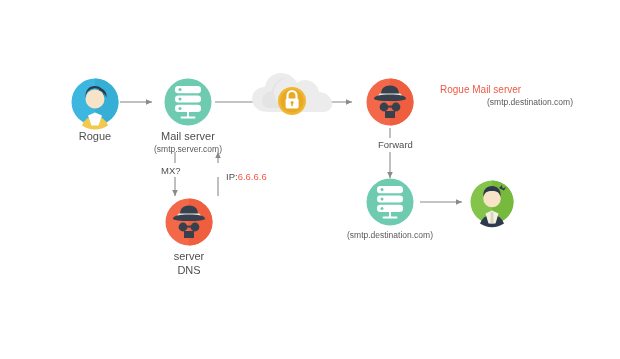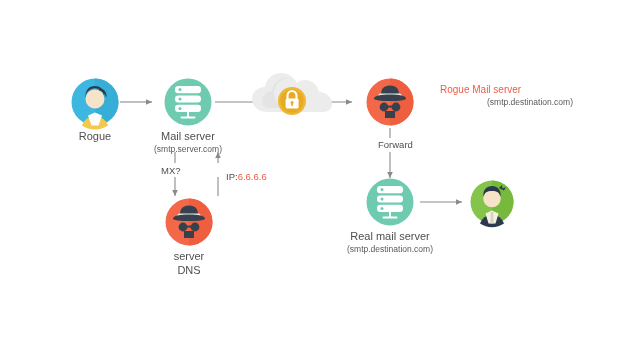--- a/index.html
+++ b/index.html
@@ -205,21 +205,20 @@
   <div class="rogue-title">Rogue Mail server</div>
   <div class="node-sub">(smtp.destination.com)</div>
 </div>
 
 <div class="node-label" style="left:139px; top:250px; width:100px;">
   <div class="node-title">server</div>
   <div class="node-title">DNS</div>
 </div>
 
 <div class="node-label" style="left:320px; top:230px; width:140px;">
-  <div class="node-title">Real mail server</div>
   <div class="node-sub">(smtp.destination.com)</div>
 </div>
 
 <div class="node-label" style="left:452px; top:227px; width:80px;">
 </div>
 
 <div class="edge-label" style="left:161px; top:165px;">MX?</div>
 
 <div class="edge-label" style="left:198px; top:171px;margin-left:28px;">
   <span>IP:</span><span class="ip-value">6.6.6.6</span>

